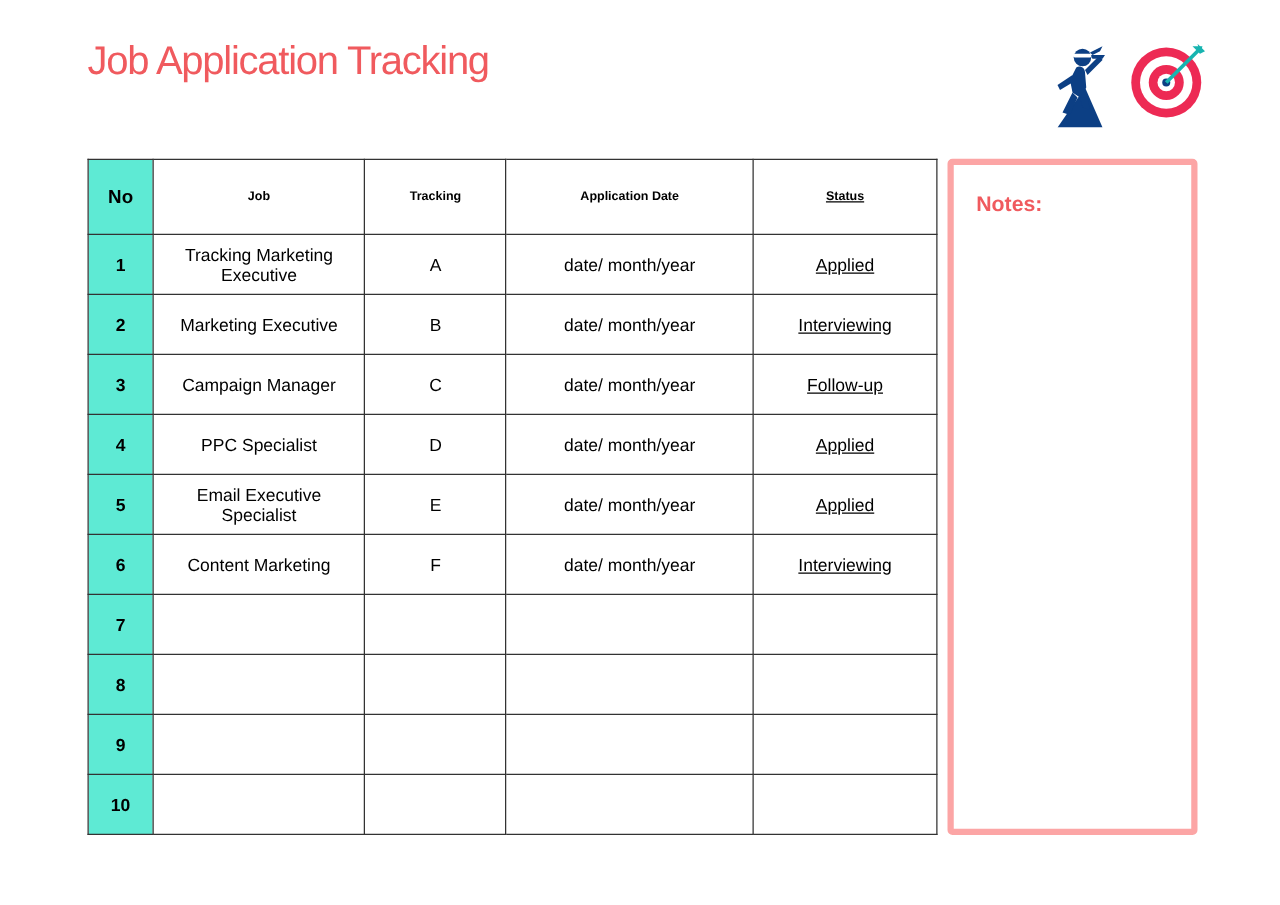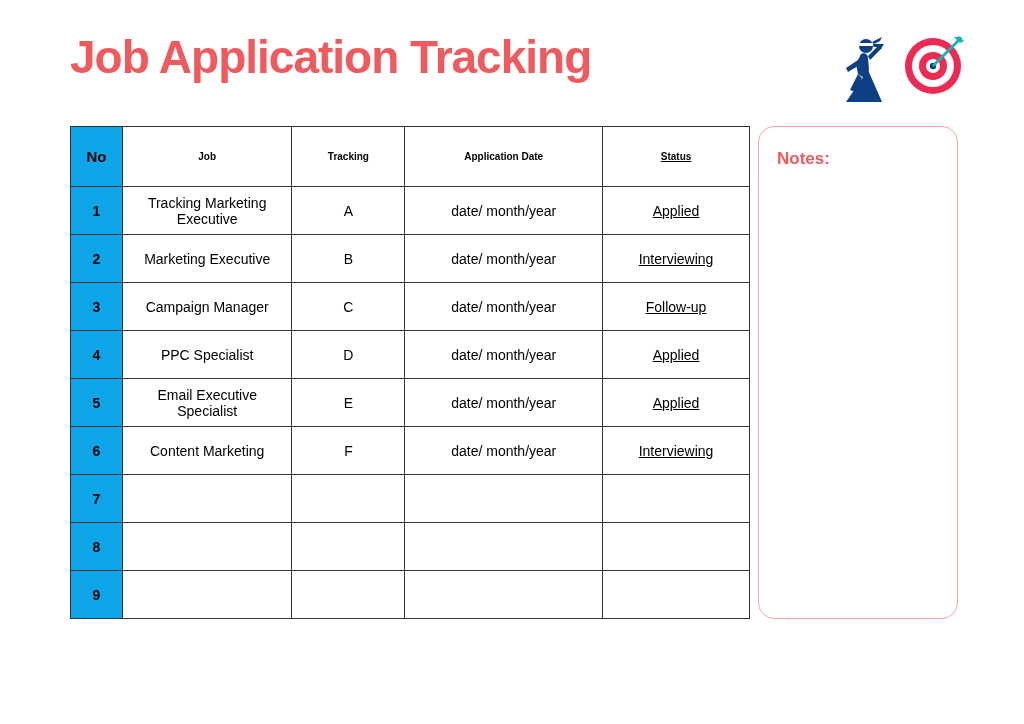--- a/index.html
+++ b/index.html
@@ -13,22 +13,22 @@
     .page {
       padding: 30px 60px 30px 70px;
     }
     .header-row {
       display: flex;
       justify-content: space-between;
       align-items: flex-start;
       margin-bottom: 20px;
     }
     .title {
-      font-size: 46px;
-      font-weight: 700;
+      font-size: 32px;
+      font-weight: 400;
       color: #f05a5e;
       letter-spacing: -1px;
     }
     .icons {
       display: flex;
       gap: 8px;
       align-items: center;
     }
     .content-row {
       display: flex;
@@ -48,31 +48,31 @@
     .tracking-table th {
       font-weight: 700;
       height: 60px;
       font-size: 10px;
     }
     .tracking-table td {
       height: 48px;
     }
     .no-col {
       width: 46px;
-      background: #0ea5e9;
+      background: #5eead4;
       font-weight: 700;
     }
     th.no-col { font-size: 15px; }
     .job-col { width: 150px; }
     .company-col { width: 100px; }
     .date-col { width: 175px; }
     .status-col { width: 130px; text-decoration: underline; }
     .notes-panel {
-      border: 1px solid #fca5a5;
-      border-radius: 16px;
+      border: 5px solid #fca5a5;
+      border-radius: 4px;
       padding: 22px 18px;
       width: 200px;
     }
     .notes-title {
       color: #f05a5e;
       font-weight: 700;
       font-size: 17px;
       margin-bottom: 28px;
     }
     .notes-body {
@@ -196,20 +196,27 @@
             <td class="date-col"></td>
             <td class="status-col"></td>
           </tr>
           <tr>
             <td class="no-col">9</td>
             <td class="job-col"></td>
             <td class="company-col"></td>
             <td class="date-col"></td>
             <td class="status-col"></td>
           </tr>
+          <tr>
+            <td class="no-col">10</td>
+            <td class="job-col"></td>
+            <td class="company-col"></td>
+            <td class="date-col"></td>
+            <td class="status-col"></td>
+          </tr>
         </tbody>
     </table>
 
     <div class="notes-panel">
       <div class="notes-title">Notes:</div>
     </div>
   </div>
 </div>
 
 </body></html>

